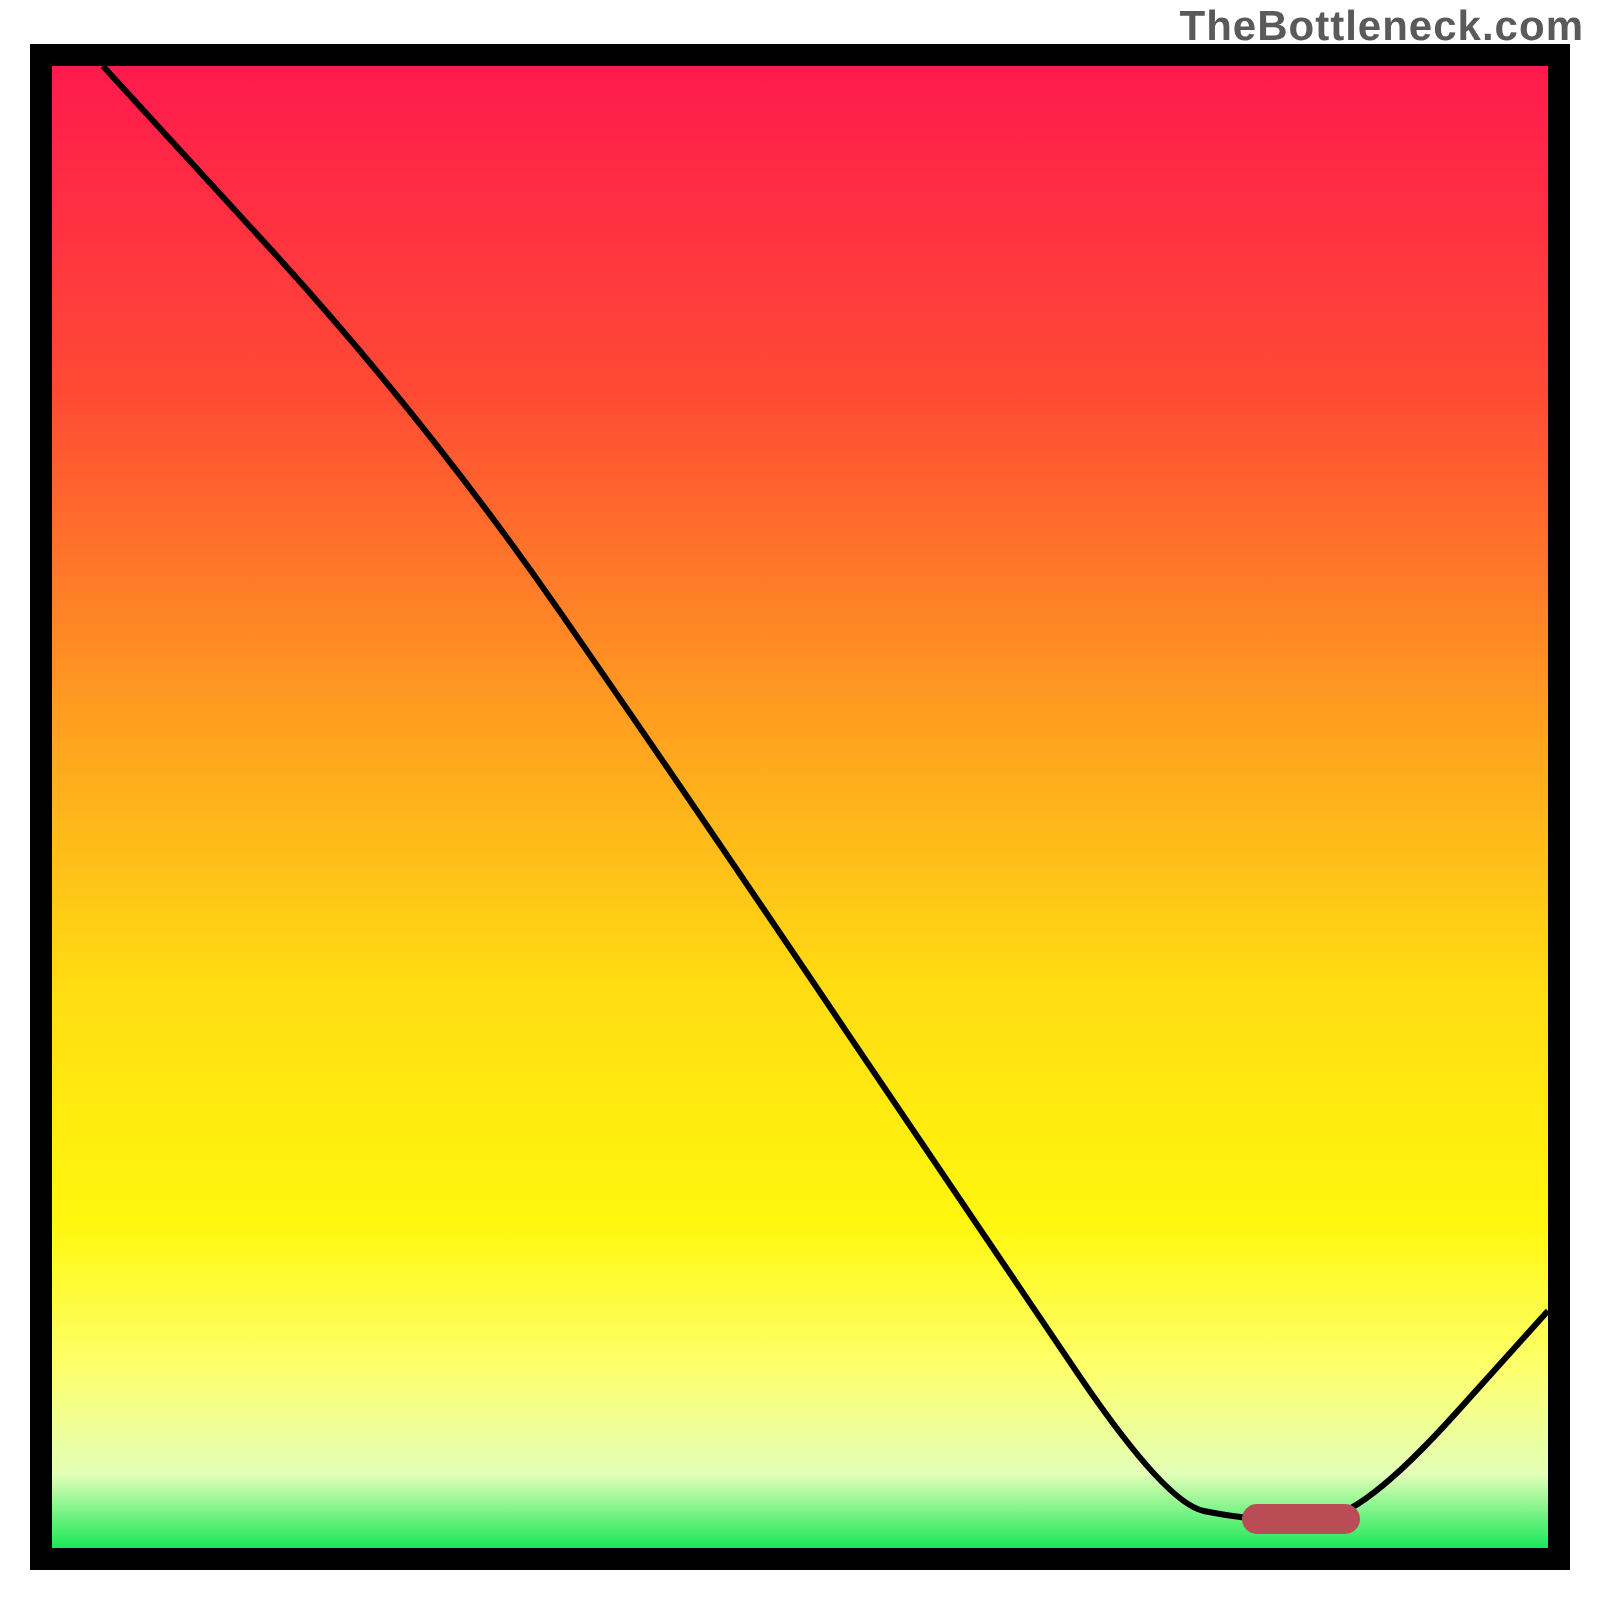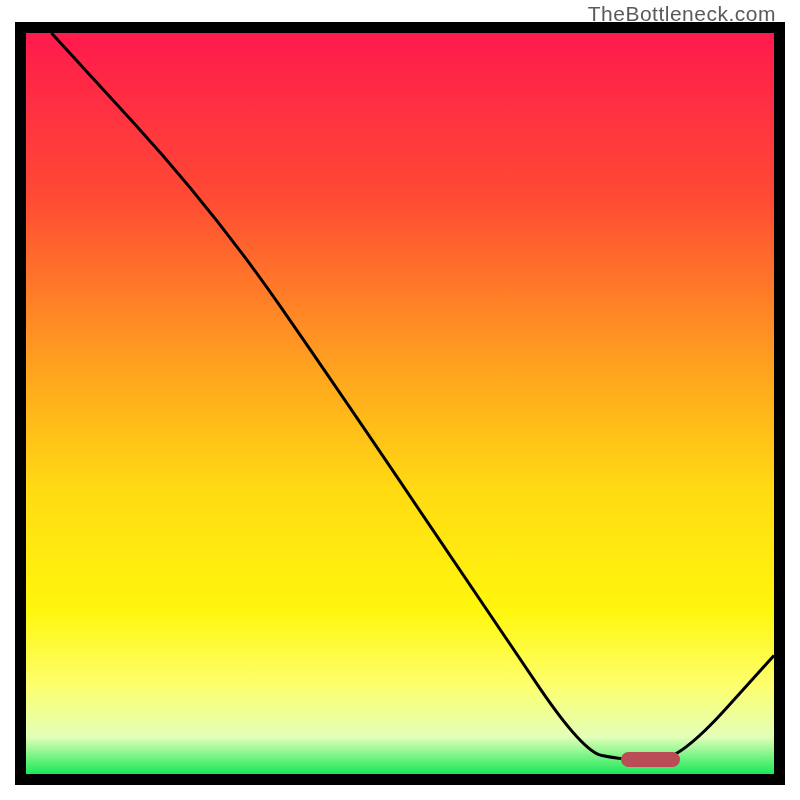--- a/index.html
+++ b/index.html
@@ -7,24 +7,24 @@
     padding: 0;
     width: 800px;
     height: 800px;
     background: #ffffff;
     overflow: hidden;
     font-family: Arial, Helvetica, sans-serif;
   }
   .watermark {
     position: absolute;
     top: 2px;
-    right: 24px;
+    right: 8px;
     color: #5a5a5a;
     font-size: 21px;
-    font-weight: 400;
+    font-weight: 700;
     letter-spacing: 0.5px;
     z-index: 20;
     white-space: nowrap;
   }
   .frame {
     position: absolute;
     left: 15px;
     top: 22px;
     width: 770px;
     height: 763px;

